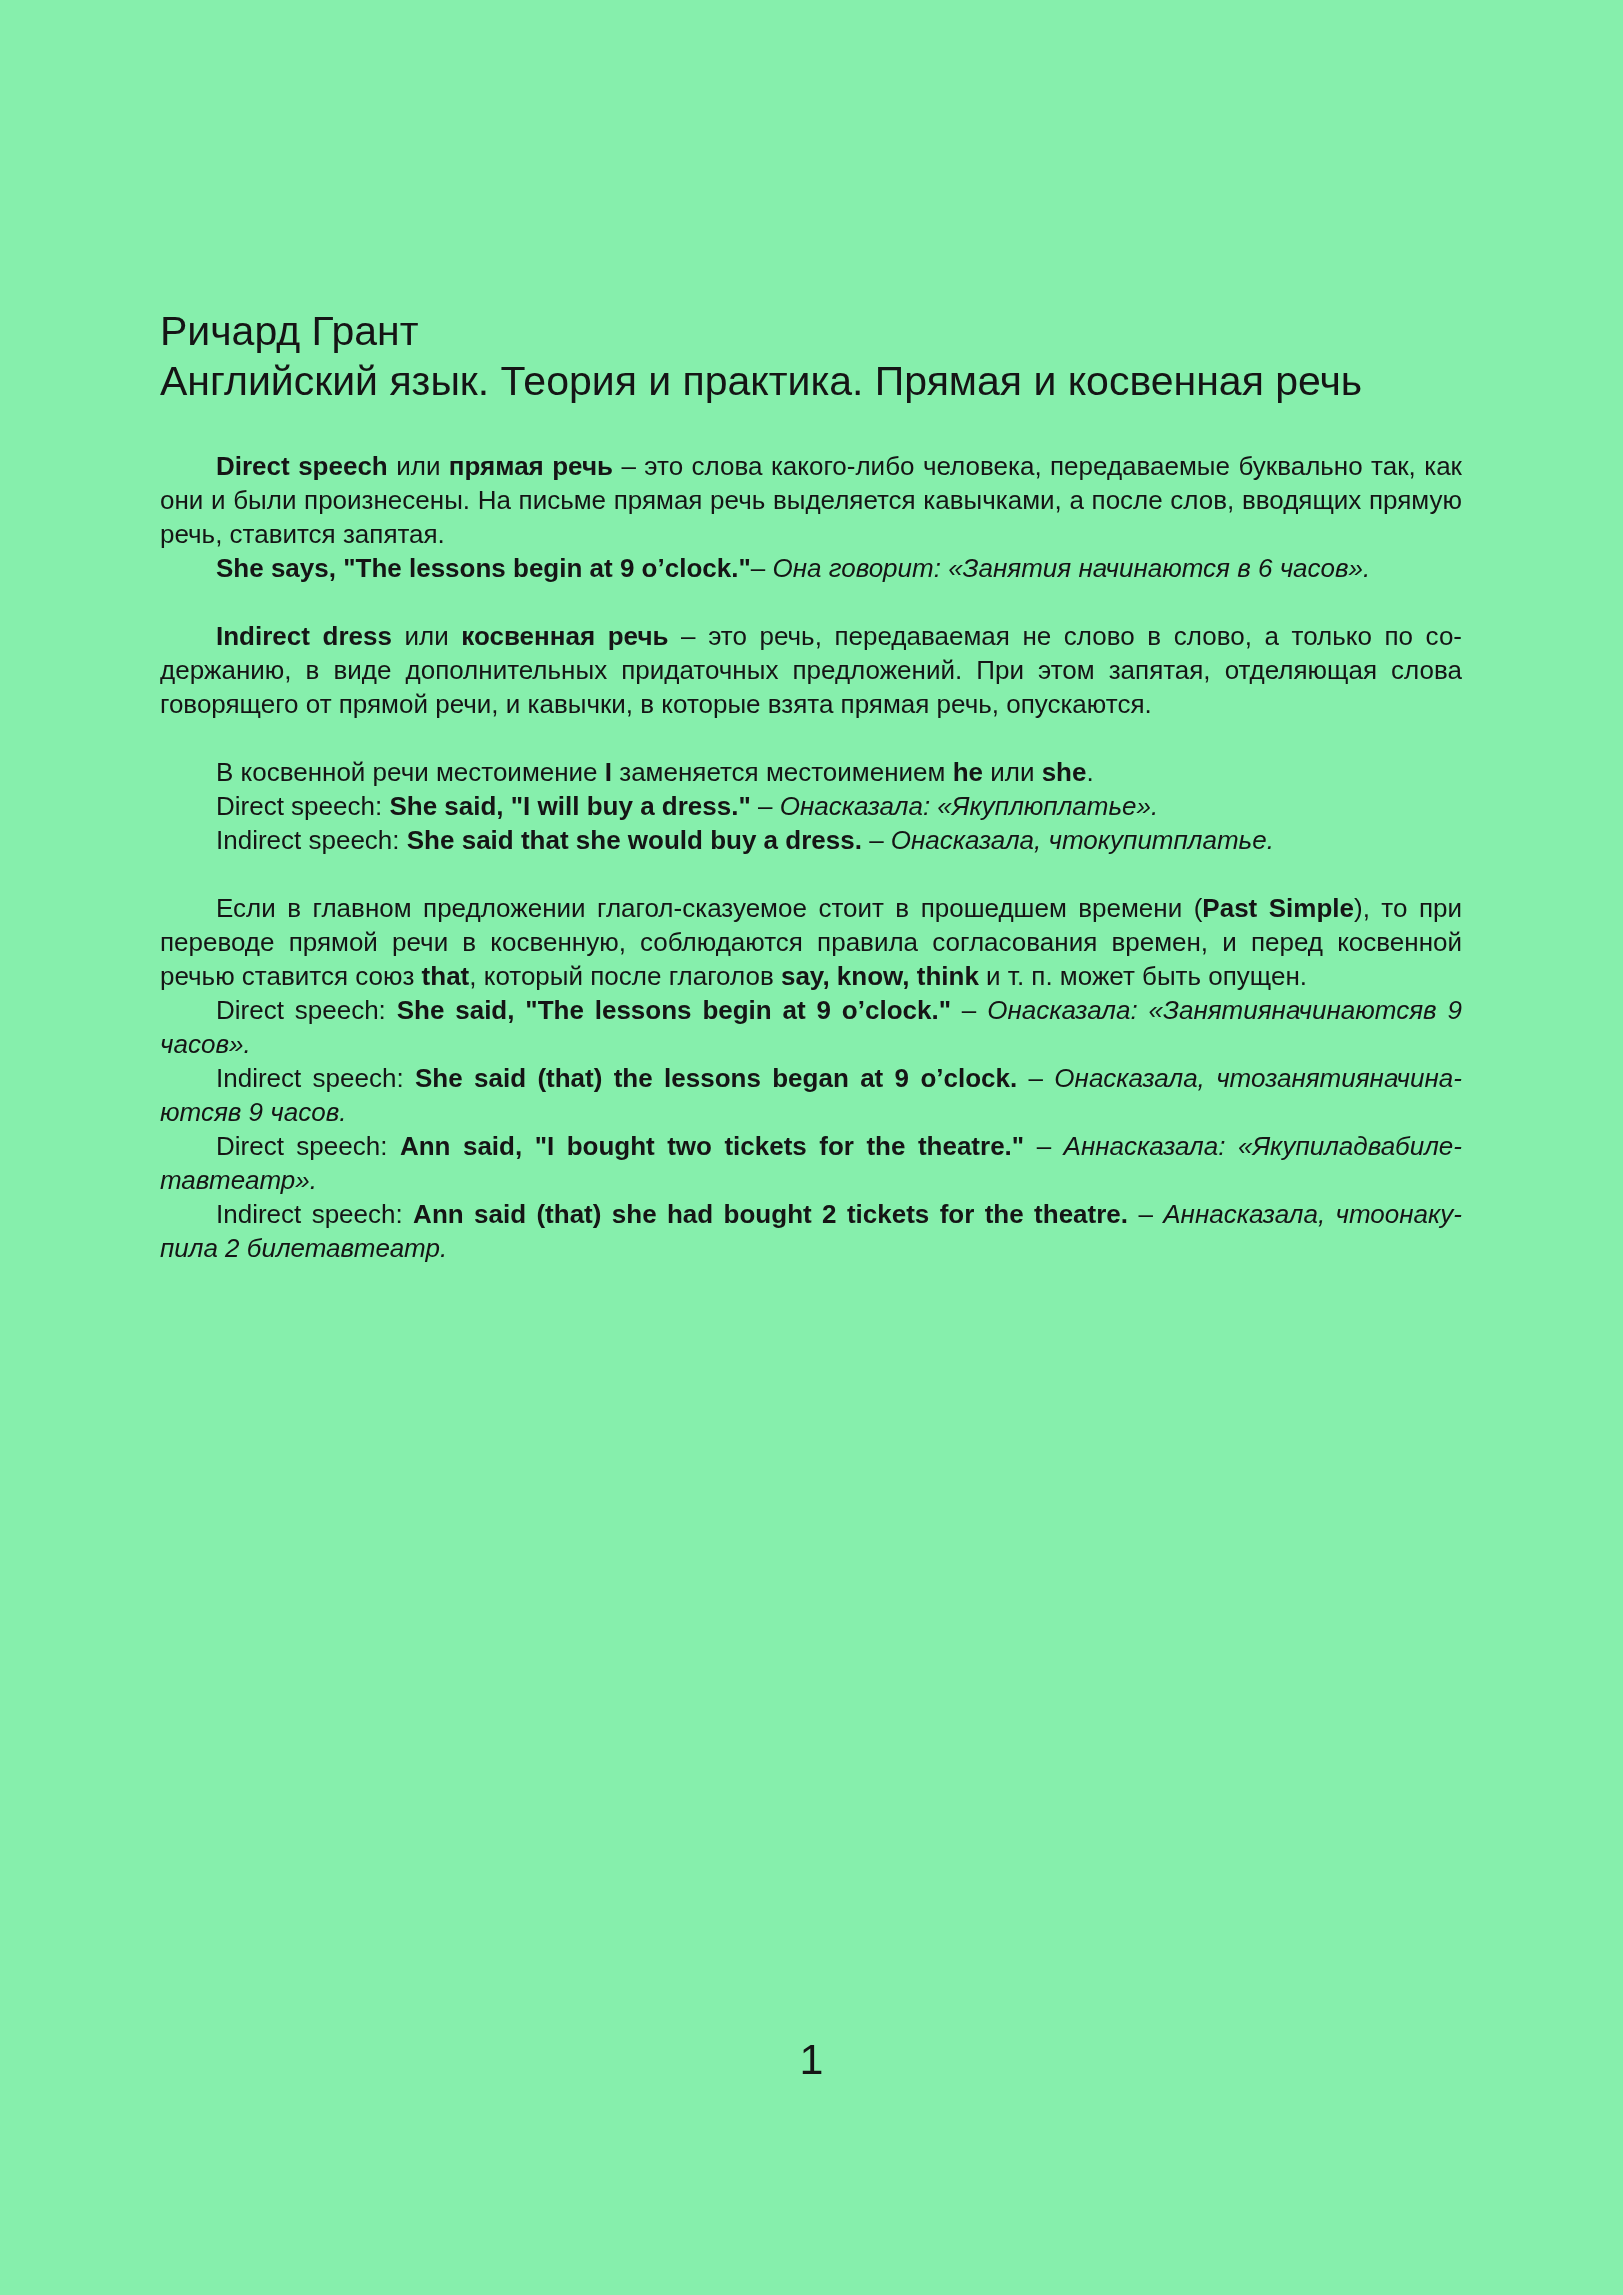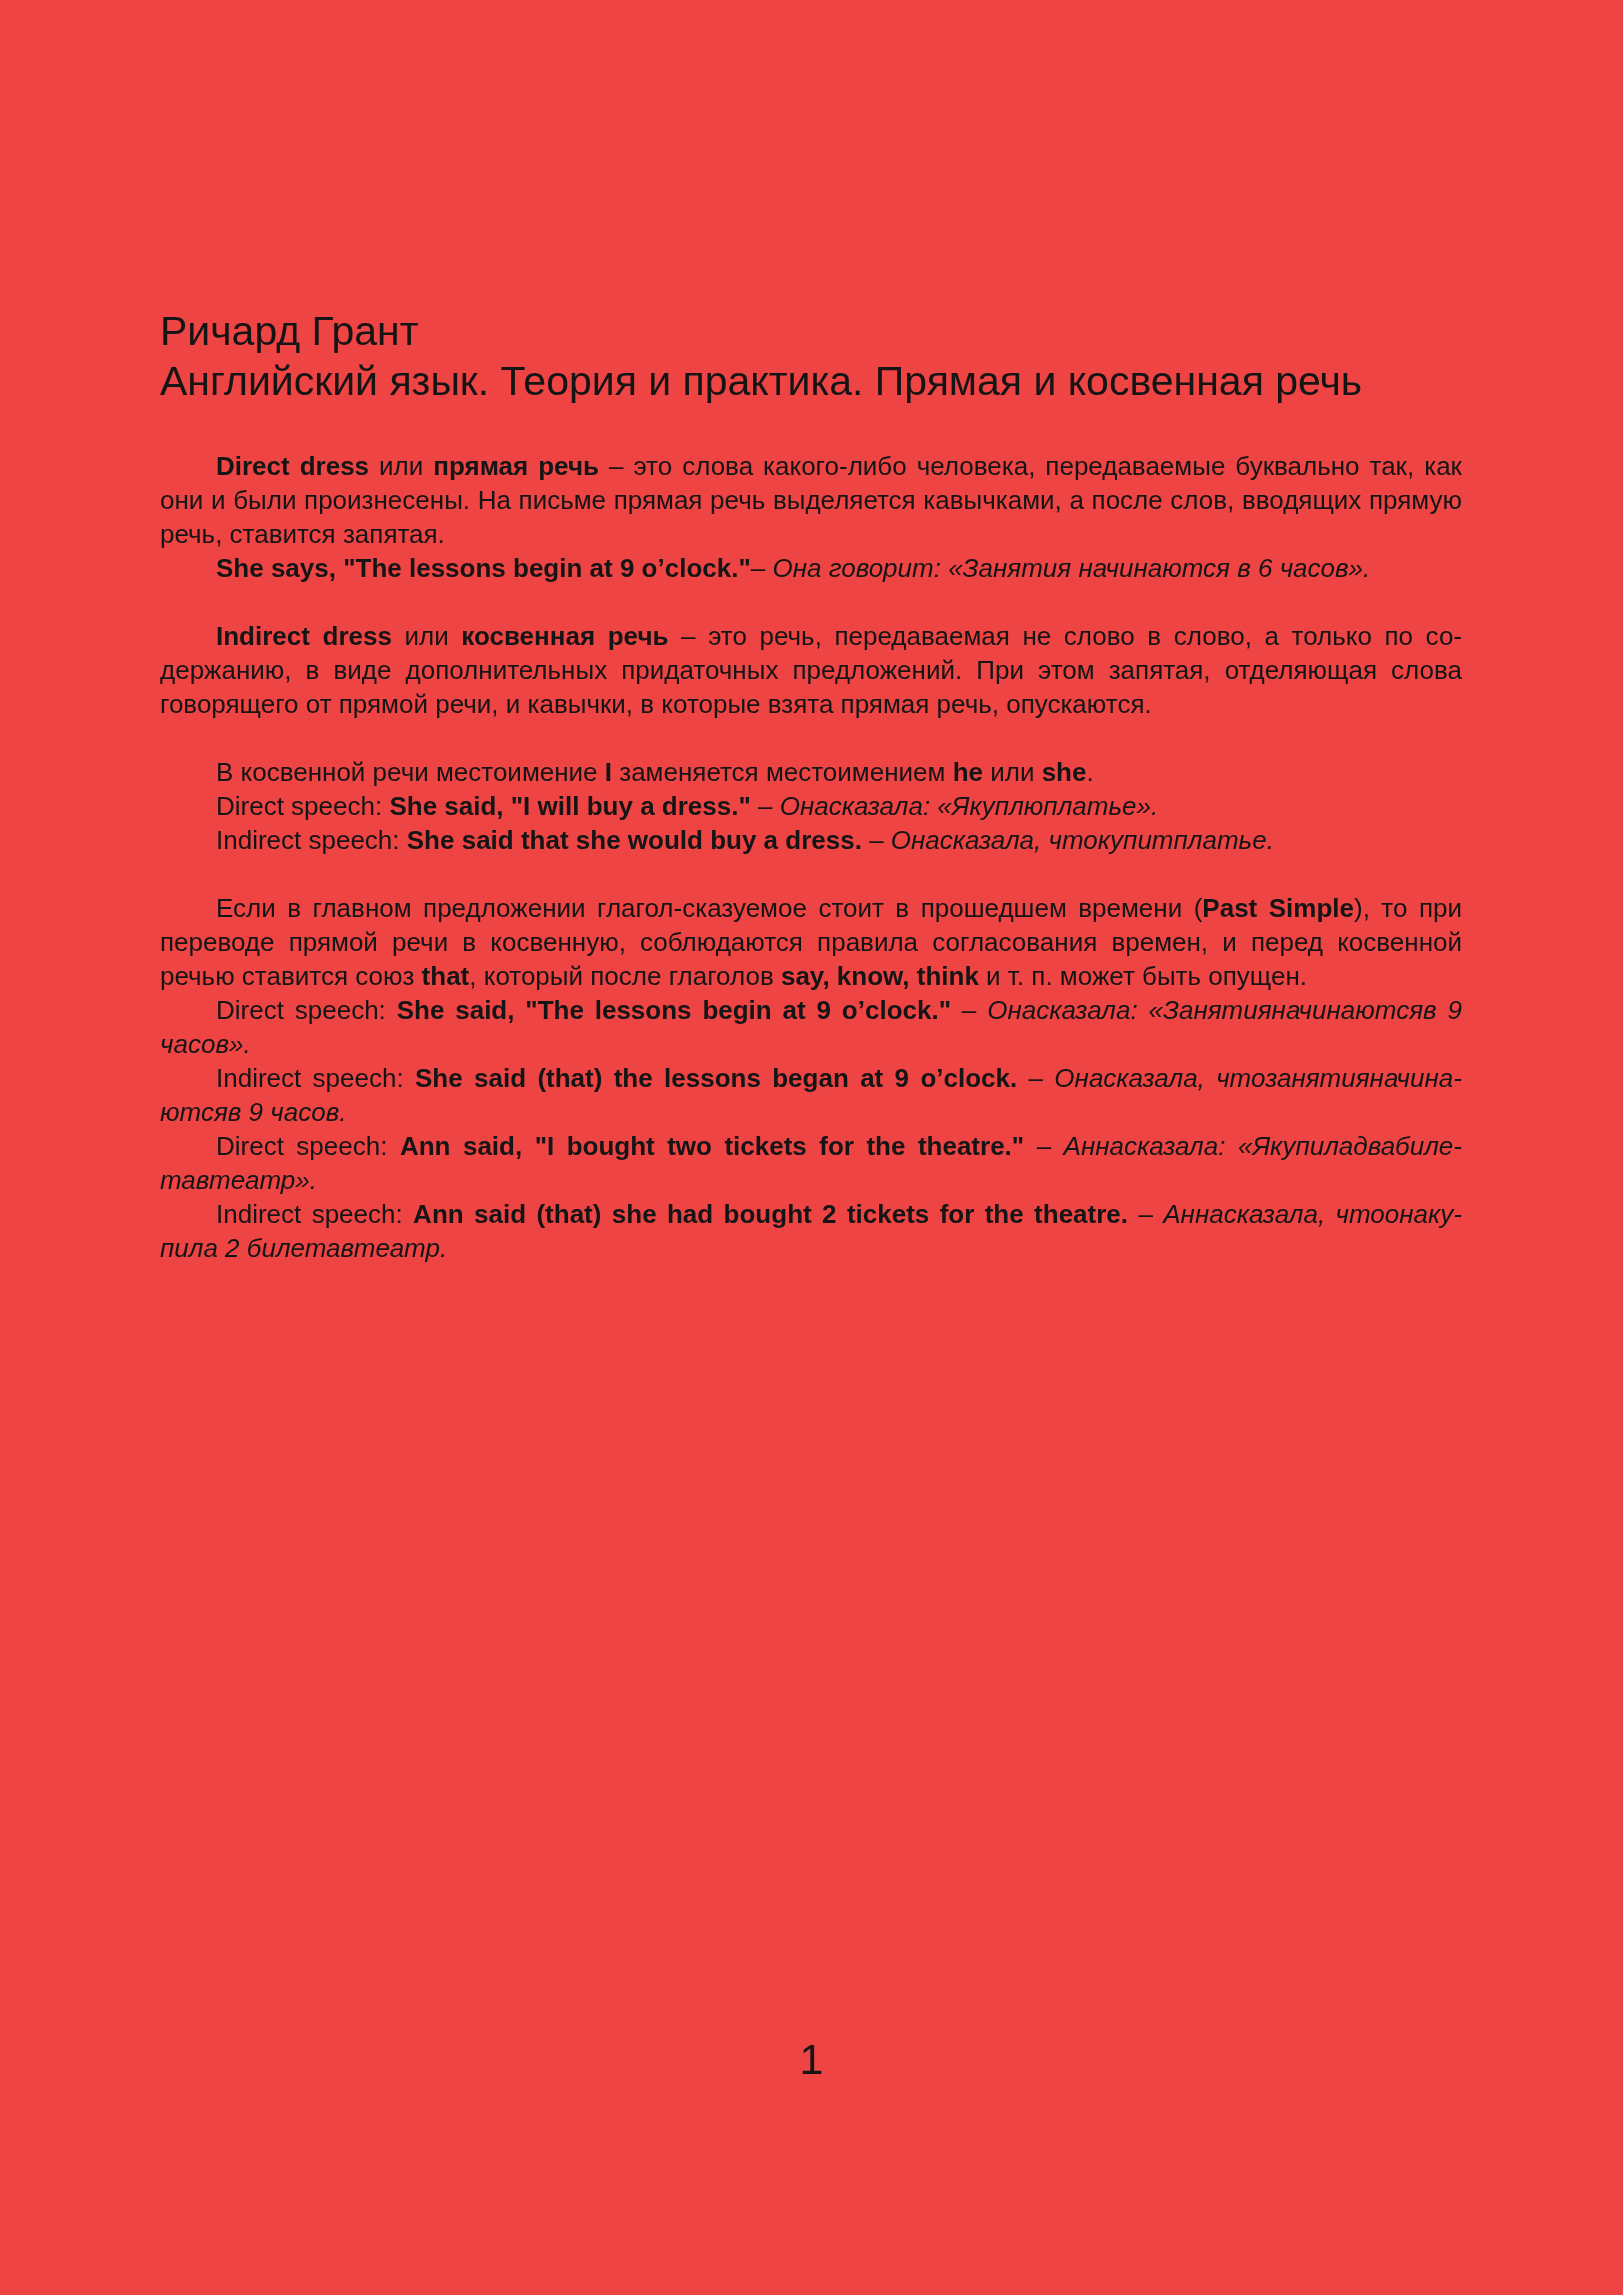--- a/index.html
+++ b/index.html
@@ -1,20 +1,20 @@
 <!DOCTYPE html>
 <html style="font-size:10px"><head>
 <meta charset="utf-8">
 <style>
   html, body { margin: 0; padding: 0; background: #e8e8e8; }
   .page {
     position: relative;
     width: 1623px;
     height: 2295px;
-    background: #ef4444;
+    background: #86efac;
     overflow: hidden;
     font-family: "Liberation Sans", "DejaVu Sans", sans-serif;
     color: #151515;
   }
   .content {
     position: absolute;
     left: 160px;
     top: 306px;
     width: 1302px;
   }
@@ -53,21 +53,21 @@
 </head>
 <body>
 
 <div class="page">
   <div class="content">
     <div class="title-block">
       <div>Ричард Грант</div>
       <div>Английский язык. Теория и практика. Прямая и косвенная речь</div>
     </div>
     <div class="body-text">
-        <p><span class="b">Direct dress</span><span class="r"> или </span><span class="b">прямая речь</span><span class="r"> – это слова какого-либо человека, передаваемые буквально так, как они и были произнесены. На письме прямая речь выделяется кавычками, а после слов, вводящих прямую речь, ставится запятая.</span></p>
+        <p><span class="b">Direct speech</span><span class="r"> или </span><span class="b">прямая речь</span><span class="r"> – это слова какого-либо человека, передаваемые буквально так, как они и были произнесены. На письме прямая речь выделяется кавычками, а после слов, вводящих прямую речь, ставится запятая.</span></p>
         <p><span class="b">She says, "The lessons begin at 9 o’clock."</span><span class="r">– </span><span class="i">Она говорит: «Занятия начинаются в 6 часов».</span></p>
         <p class="space-before"><span class="b">Indirect dress</span><span class="r"> или </span><span class="b">косвенная речь</span><span class="r"> – это речь, передаваемая не слово в слово, а только по со­держанию, в виде дополнительных придаточных предложений. При этом запятая, отделяющая слова говорящего от прямой речи, и кавычки, в которые взята прямая речь, опускаются.</span></p>
         <p class="space-before"><span class="r">В косвенной речи местоимение </span><span class="b">I</span><span class="r"> заменяется местоимением </span><span class="b">he</span><span class="r"> или </span><span class="b">she</span><span class="r">.</span></p>
         <p><span class="r">Direct speech: </span><span class="b">She said, "I will buy a dress."</span><span class="r"> – </span><span class="i">Онасказала: «Якуплюплатье».</span></p>
         <p><span class="r">Indirect speech: </span><span class="b">She said that she would buy a dress.</span><span class="r"> – </span><span class="i">Онасказала, чтокупитплатье.</span></p>
         <p class="space-before"><span class="r">Если в главном предложении глагол-сказуемое стоит в прошедшем времени (</span><span class="b">Past Simple</span><span class="r">), то при переводе прямой речи в косвенную, соблюдаются правила согласования времен, и перед косвенной речью ставится союз </span><span class="b">that</span><span class="r">, который после глаголов </span><span class="b">say, know, think</span><span class="r"> и т. п. может быть опущен.</span></p>
         <p><span class="r">Direct speech: </span><span class="b">She said, "The lessons begin at 9 o’clock."</span><span class="r"> – </span><span class="i">Онасказала: «Занятияначинаютсяв 9 часов».</span></p>
         <p><span class="r">Indirect speech: </span><span class="b">She said (that) the lessons began at 9 o’clock.</span><span class="r"> – </span><span class="i">Онасказала, чтозанятияначина­ютсяв 9 часов.</span></p>
         <p><span class="r">Direct speech: </span><span class="b">Ann said, "I bought two tickets for the theatre."</span><span class="r"> – </span><span class="i">Аннасказала: «Якупиладвабиле­тавтеатр».</span></p>
         <p><span class="r">Indirect speech: </span><span class="b">Ann said (that) she had bought 2 tickets for the theatre.</span><span class="r"> – </span><span class="i">Аннасказала, чтоонаку­пила 2 билетавтеатр.</span></p>

